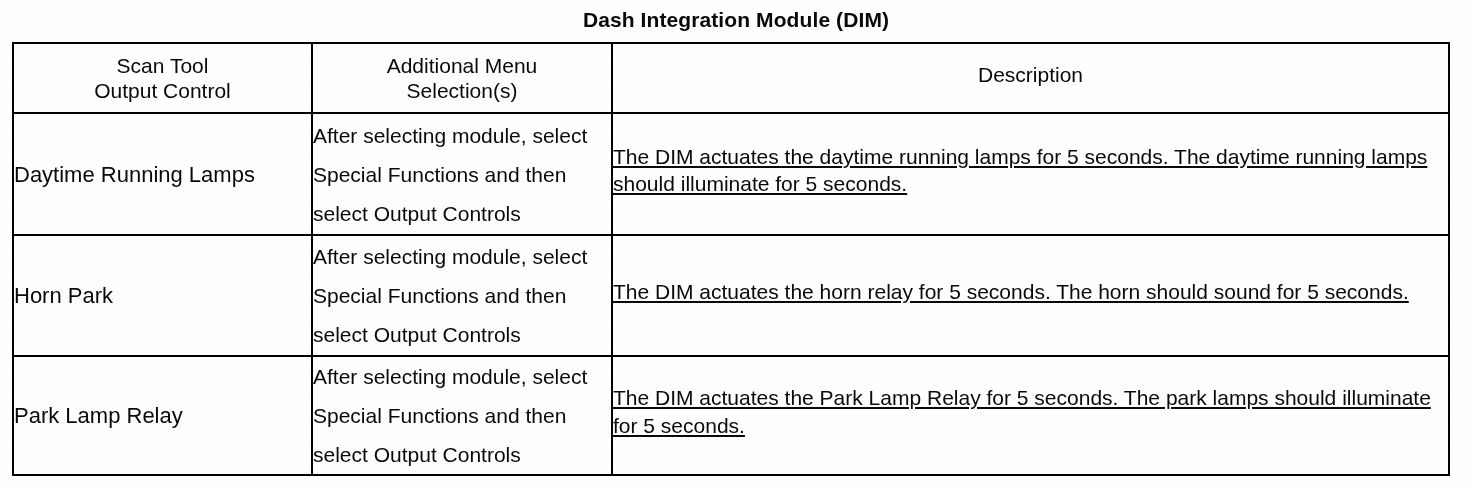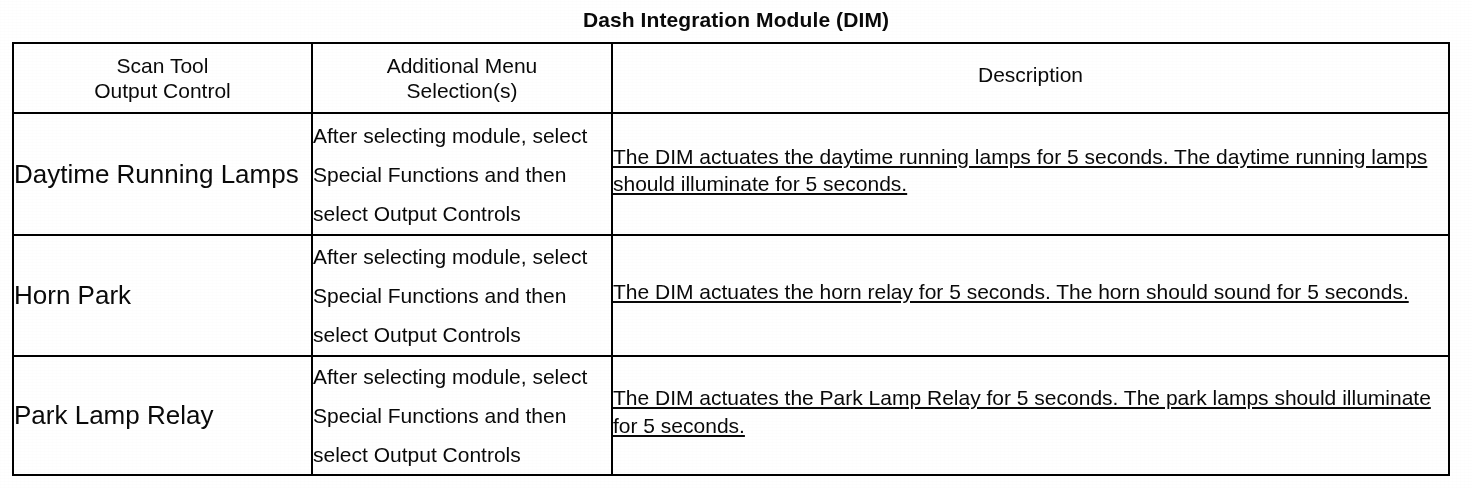--- a/index.html
+++ b/index.html
@@ -71,21 +71,21 @@
   }
   th.desc-head {
     vertical-align: bottom;
   }
   th.desc-head .hdr-one {
     display: block;
     padding-bottom: 7px;
   }
 
   td.col-name {
-    font-size: 26px;
+    font-size: 22px;
     line-height: 27px;
     padding: 0 10px 0 16px;
     vertical-align: middle;
     margin-left: 44px;
   }
   td.col-menu {
     font-size: 21px;
     line-height: 39px;
     padding: 8px 8px 8px 11px;
     vertical-align: top;

